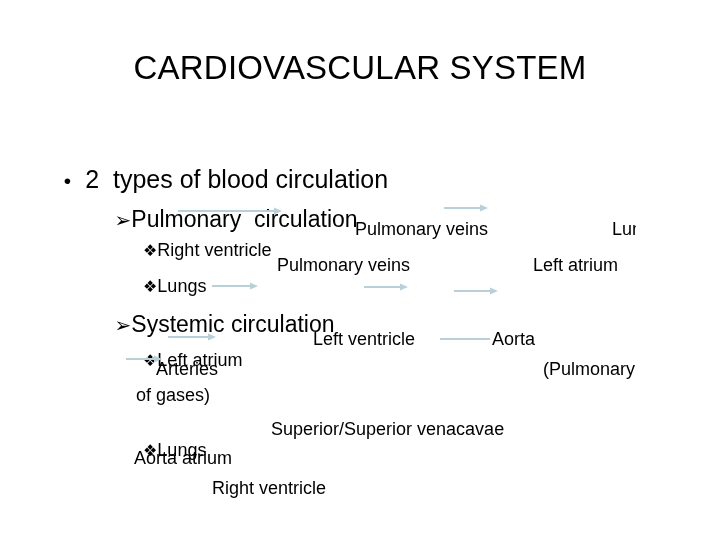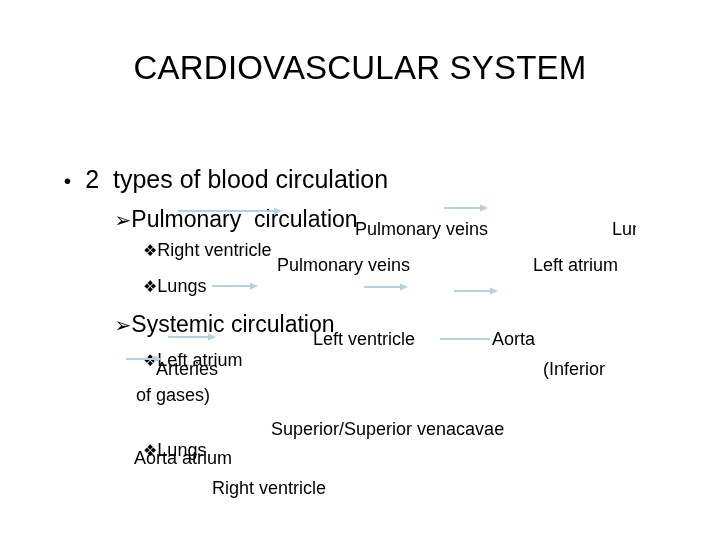--- a/index.html
+++ b/index.html
@@ -146,21 +146,21 @@
   <div class="arrow" style="left:168px; top:331px; width:48px;">
     <svg width="48" height="12" viewBox="0 0 48 12">
       <line x1="0" y1="6" x2="42" y2="6" stroke="#b9d0d8" stroke-width="2"></line>
       <polygon points="48,6 40,2.5 40,9.5" fill="#b9d0d8"></polygon>
     </svg>
   </div>
 
   <div class="arrow-line" style="left:440px; top:338px; width:50px;"></div>
 
   <div class="t plain3" style="left:136px; top:359px;margin-left:20px;">Arteries</div>
-  <div class="t plain3" style="left:543px; top:359px;">(Inferior</div>
+  <div class="t plain3" style="left:543px; top:359px;">(Pulmonary</div>
 
   <div class="arrow" style="left:126px; top:353px; width:36px;">
     <svg width="36" height="12" viewBox="0 0 36 12">
       <line x1="0" y1="6" x2="30" y2="6" stroke="#b9d0d8" stroke-width="2"></line>
       <polygon points="36,6 28,2.5 28,9.5" fill="#b9d0d8"></polygon>
     </svg>
   </div>
 
   <div class="t plain3" style="left:136px; top:385px;text-align:right;">of gases)</div>
 

